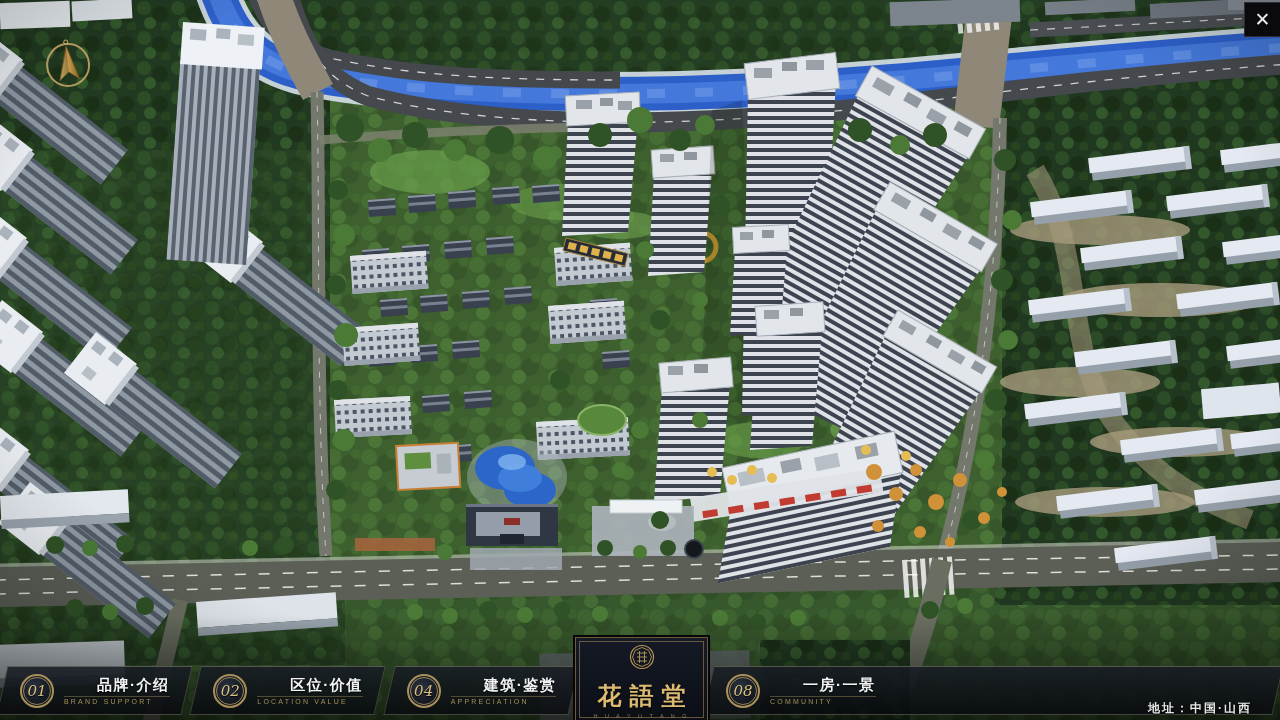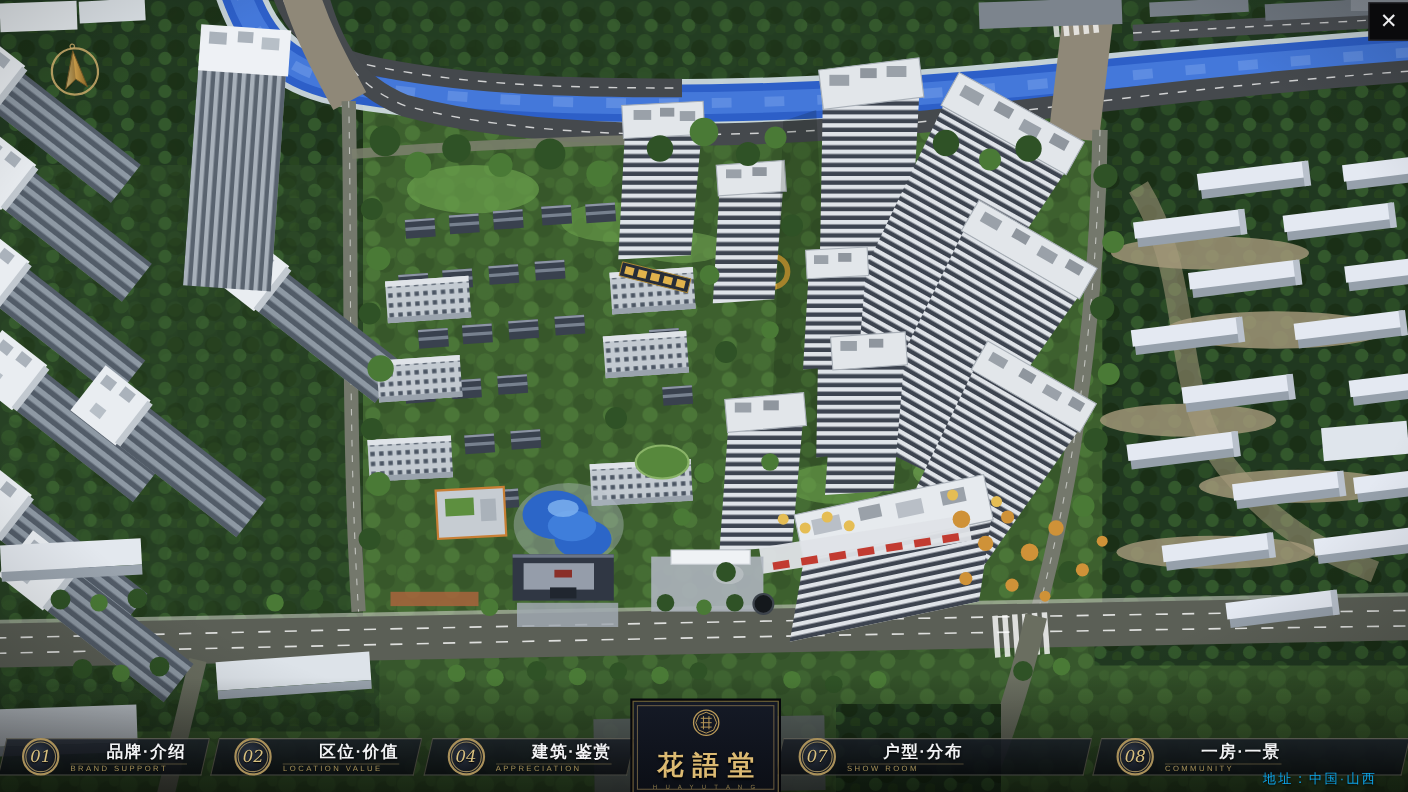--- a/index.html
+++ b/index.html
@@ -11,21 +11,21 @@
   
   .compass{position:absolute;left:38px;top:34px;width:60px;height:60px;z-index:4;}
 
   
   .close-btn{position:absolute;left:1244px;top:2px;width:35px;height:33px;z-index:9;
     background:#0a0a0c;border:1px solid #2e2e33;color:#ececee;font-size:19px;line-height:1;
     display:flex;align-items:center;justify-content:center;cursor:pointer;}
 
   
   .navbar{position:absolute;left:0;top:656px;width:1280px;height:44px;z-index:6;}
-  .nav-group{position:absolute;top:0;height:49px;display:flex;gap:8px;align-items:flex-end;}
+  .nav-group{position:absolute;top:10px;height:49px;display:flex;gap:8px;}
   .nav-group.left{left:2px;width:572px;}
   .nav-group.right{left:708px;width:570px;}
   .nav-item{position:relative;flex:1;display:flex;align-items:center;padding-left:18px;cursor:pointer;}
   .nav-item::before{content:"";position:absolute;inset:0;transform:skewX(-13deg);
     background:linear-gradient(180deg,rgba(24,29,37,.88),rgba(8,10,14,.84));
     border:1px solid rgba(170,160,125,.30);border-top-color:rgba(220,215,190,.35);}
   .nav-item>*{position:relative;z-index:1;}
   .badge{width:30px;height:30px;border-radius:50%;border:2px solid #a9905a;flex:0 0 auto;
     background:radial-gradient(circle at 40% 35%,#2a3240,#12161d 70%);
     display:flex;align-items:center;justify-content:center;position:relative;}
@@ -43,22 +43,22 @@
     background:linear-gradient(180deg,#151a26,#0b0e15);
     border:1px solid #6d5c37;box-shadow:0 0 0 2px #05060a;cursor:pointer;
     display:flex;flex-direction:column;align-items:center;}
   .logo-panel::before{content:"";position:absolute;inset:3px;border:1px solid rgba(185,155,95,.5);pointer-events:none;}
   .seal{margin-top:6px;width:26px;height:26px;flex:0 0 auto;}
   .logo-cn{margin-top:10px;font-family:"DejaVu Serif",serif;font-size:24px;font-weight:700;
     color:#dcba72;letter-spacing:8px;text-indent:8px;text-shadow:0 1px 2px #000;text-align:right;}
   .logo-en{margin-top:1px;font-size:5.5px;color:#8d7a4a;letter-spacing:3px;}
 
   
-  .address{position:absolute;right:28px;top:700px;z-index:8;font-size:12px;color:#0ea5e9;
-    letter-spacing:2px;text-shadow:0 1px 2px #000;}
+  .address{position:absolute;right:28px;top:700px;z-index:8;font-size:12px;color:#e5e5e5;
+    letter-spacing:2px;text-shadow:0 1px 2px #000;font-weight:bold;}
 </style>
 </head>
 <body>
 
 <div class="stage">
 
   <div class="scene">
   <svg width="1280" height="720" viewBox="0 0 1280 720">
     <defs>
       <pattern id="fac" width="8" height="8" patternUnits="userSpaceOnUse">
@@ -559,29 +559,20 @@
         <div class="nav-labels">
           <div class="nav-cn">建筑·鉴赏</div>
           <div class="nav-en">APPRECIATION</div>
         </div>
       </div>
     </div>
 
     <div class="nav-group right">
       <div class="nav-item">
         <div class="badge">
-            <span>07</span>
-          </div>
-        <div class="nav-labels">
-          <div class="nav-cn">户型·分布</div>
-          <div class="nav-en">SHOW ROOM</div>
-        </div>
-      </div>
-      <div class="nav-item">
-        <div class="badge">
             <span>08</span>
           </div>
         <div class="nav-labels">
           <div class="nav-cn">一房·一景</div>
           <div class="nav-en">COMMUNITY</div>
         </div>
       </div>
     </div>
   </div>
 

